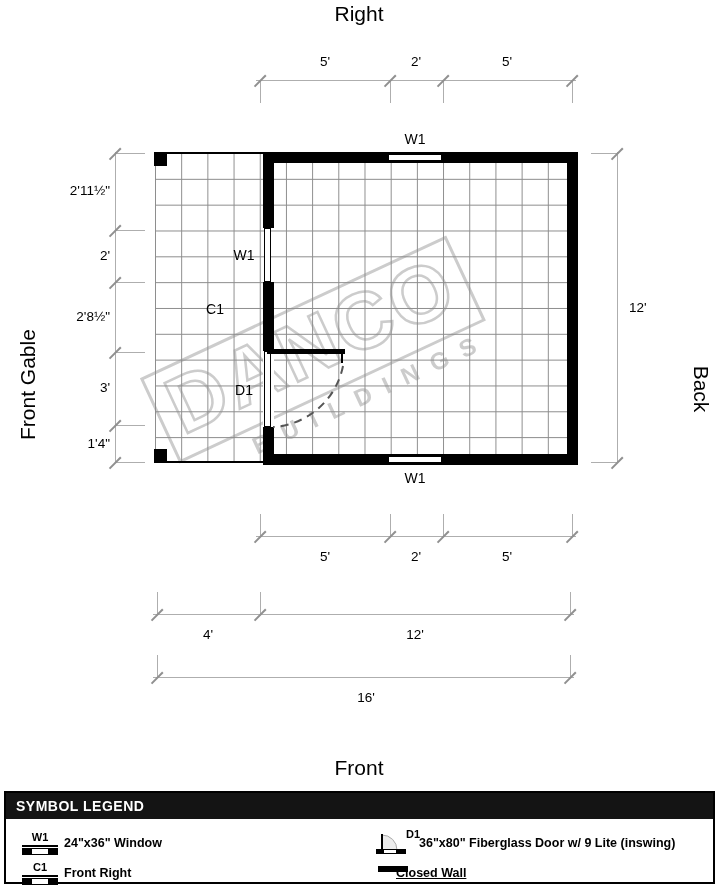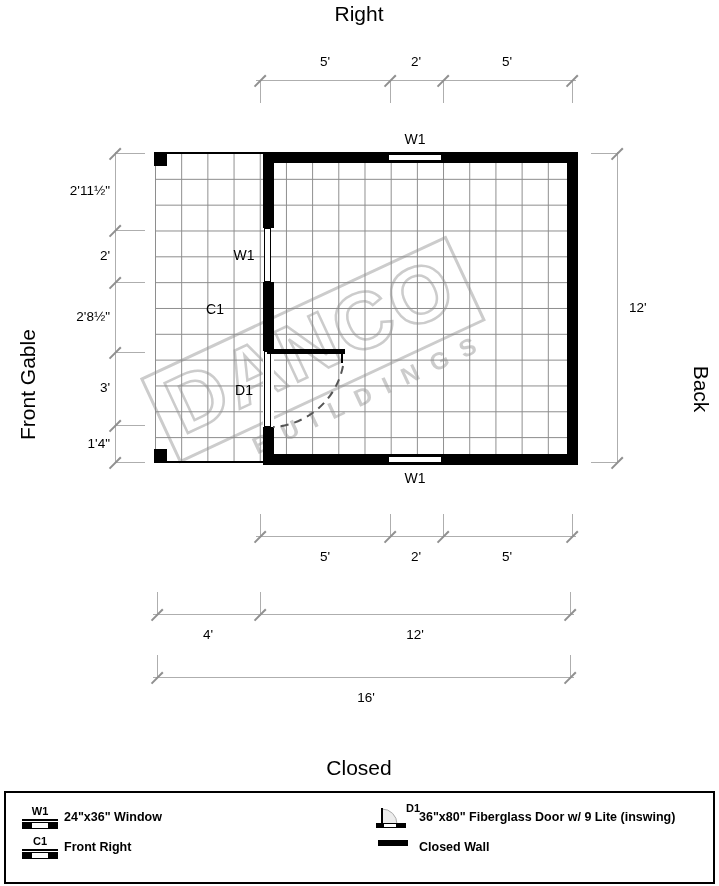--- a/index.html
+++ b/index.html
@@ -42,21 +42,21 @@
   .wall-bar{position:absolute;width:30px;height:6px;background:#000;}
   .leg-text{position:absolute;font-size:12.5px;font-weight:bold;white-space:nowrap;}
   svg{display:block;}
 </style>
 </head>
 <body>
 
 <div id="canvas">
 
   <div class="ptitle" style="left:299px;top:2px;">Right</div>
-  <div class="ptitle" style="left:299px;top:756px;">Closed</div>
+  <div class="ptitle" style="left:299px;top:756px;">Front</div>
   <div class="ptitle" style="left:-27px;top:373px;width:110px;transform:rotate(-90deg);">Front Gable</div>
   <div class="ptitle" style="left:676px;top:377px;width:50px;transform:rotate(90deg);">Back</div>
 
   <div class="wm">
     <div class="wm-box">
       <div class="wm-name">DANCO</div>
     </div>
     <div class="wm-sub">BUILDINGS</div>
   </div>
 
@@ -155,20 +155,21 @@
   <div class="dlab" style="left:395px;top:627px;">12'</div>
 
   <div class="dim" style="left:153px;top:677px;width:421px;height:1px;"></div>
   <div class="dim" style="left:157px;top:655px;width:1px;height:22px;"></div>
   <div class="dim" style="left:570px;top:655px;width:1px;height:22px;"></div>
   <div class="slash" style="left:149px;top:677px;"></div>
   <div class="slash" style="left:562px;top:677px;"></div>
   <div class="dlab" style="left:346px;top:690px;">16'</div>
 
   <div class="legend">
+    <div class="legend-header">SYMBOL LEGEND</div>
     <div class="legend-body">
 
       <div class="sym-cell" style="left:12px;top:13px;">
         <span class="sym-label">W1</span>
         <span class="sym-underline"></span>
         <span class="win-bar"></span>
       </div>
       <div class="leg-text" style="left:58px;top:17px;">24"x36" Window</div>
 
       <div class="sym-cell" style="left:12px;top:43px;">
@@ -184,18 +185,18 @@
           <path d="M6,21 L6,6 A15,15 0 0 1 21,21 Z" fill="#ededed" stroke="#aaa" stroke-width="1"></path>
           <rect x="0" y="20" width="7" height="5" fill="#000"></rect>
           <rect x="21" y="20" width="9" height="5" fill="#000"></rect>
           <rect x="7.5" y="20.5" width="13" height="4" fill="#fff" stroke="#000" stroke-width="1"></rect>
           <line x1="6" y1="21" x2="6" y2="5" stroke="#000" stroke-width="2"></line>
         </svg>
       </div>
       <div class="leg-text" style="left:413px;top:17px;">36"x80" Fiberglass Door w/ 9 Lite (inswing)</div>
 
       <div class="wall-bar" style="left:372px;top:47px;"></div>
-      <div class="leg-text" style="left:413px;top:47px;">Closed Wall</div>
+      <div class="leg-text" style="left:390px;top:47px;text-decoration:underline;">Closed Wall</div>
 
     </div>
   </div>
 
 </div>
 
 </body></html>

